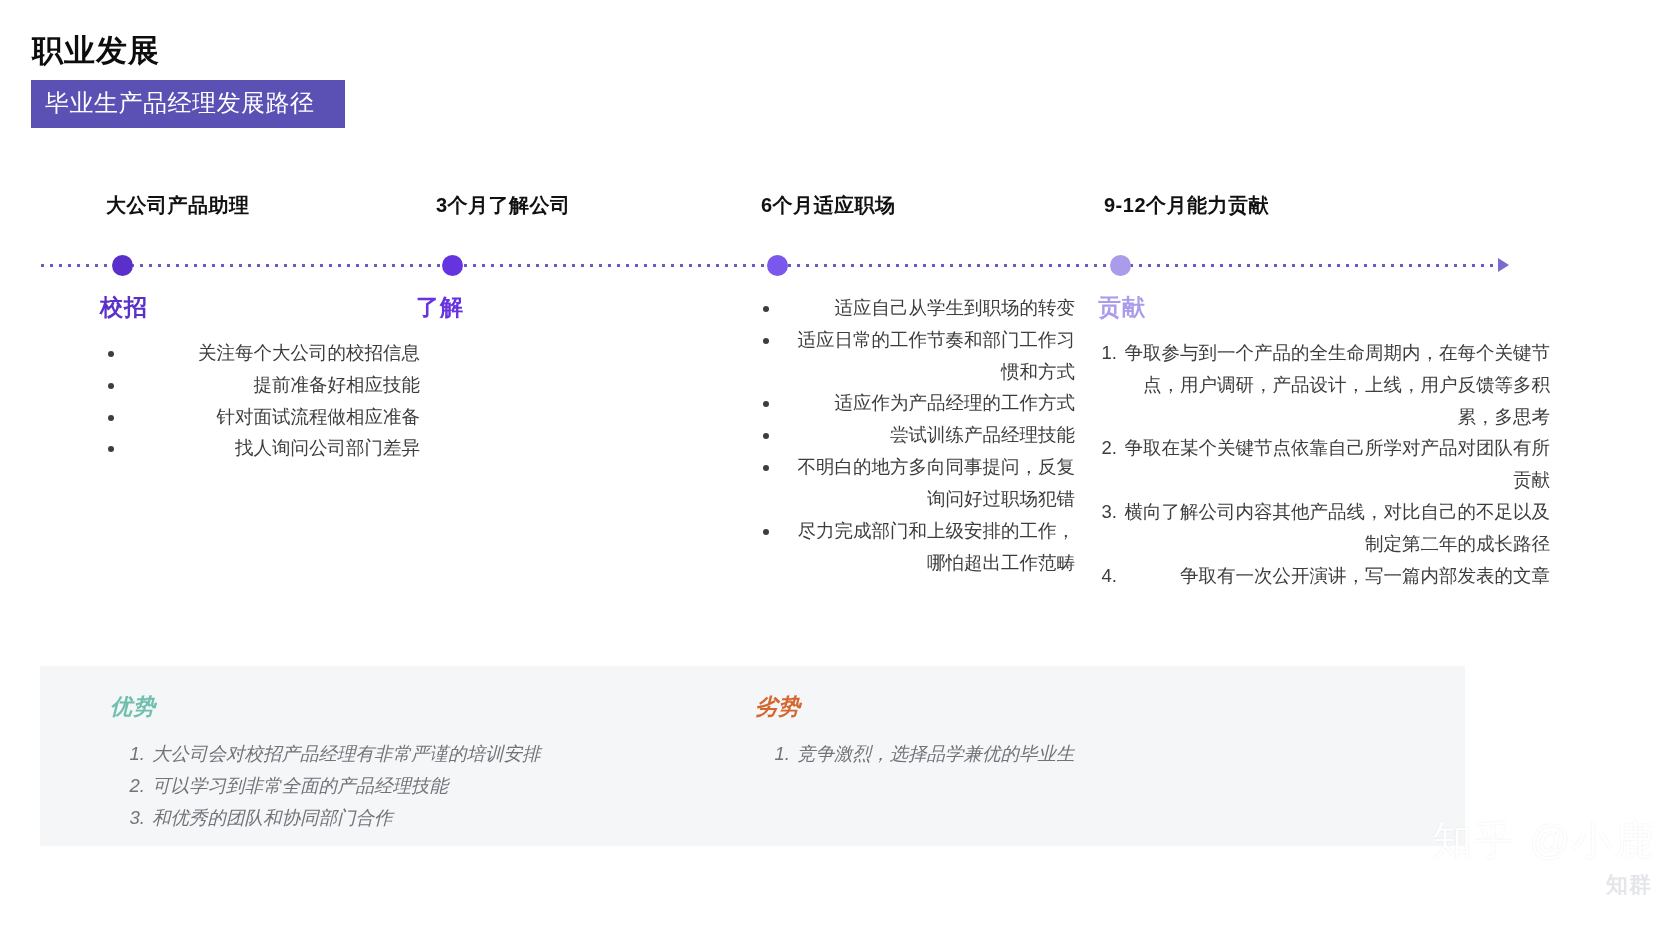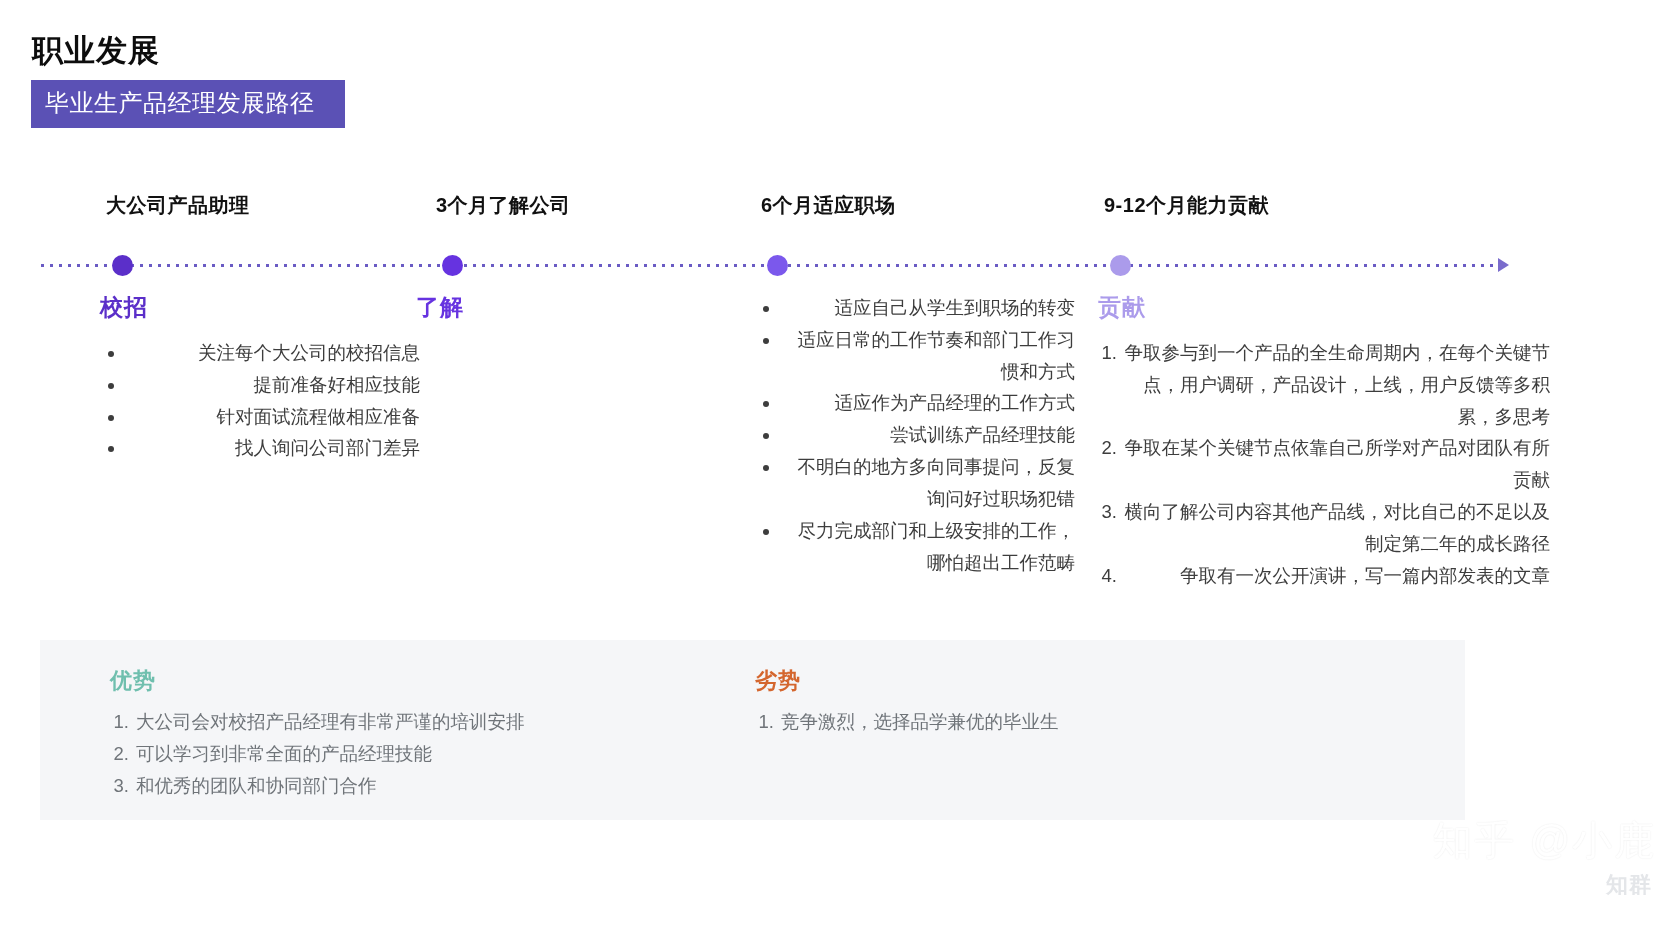--- a/index.html
+++ b/index.html
@@ -126,39 +126,40 @@
     margin: 0;
     padding-left: 4px;
   }
   ol.col-list li { padding-left: 2px; }
   .col-list li::marker { color: #3d3d3d; }
 
   
   .bottom-panel {
     position: absolute;
     left: 40px;
-    top: 640px;
+    top: 666px;
     width: 1425px;
     height: 180px;
     background: #f5f6f8;
+    font-style: italic;
   }
   .bottom-block {
     position: absolute;
     top: 26px;
   }
   .bottom-block.pros { left: 70px; }
   .bottom-block.cons { left: 715px; }
   .bottom-heading {
     font-size: 22px;
     font-weight: bold;
     margin: 0 0 10px 0;
     letter-spacing: 1px;
   }
   ol.bottom-list {
-    margin: 0;
+    margin: 16px;
     padding-left: 24px;
     list-style-type: decimal;
   }
   ol.bottom-list li {
     font-size: 18.5px;
     line-height: 1.72;
     color: #6f7479;
     padding-left: 2px;
   }
   ol.bottom-list li::marker { color: #6f7479; }

